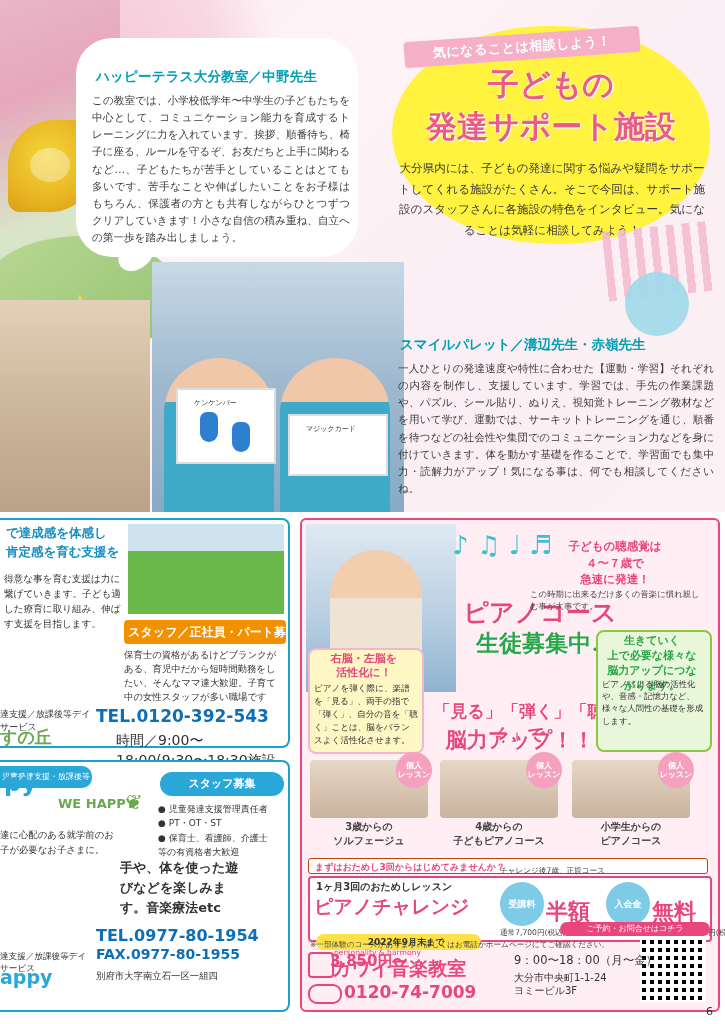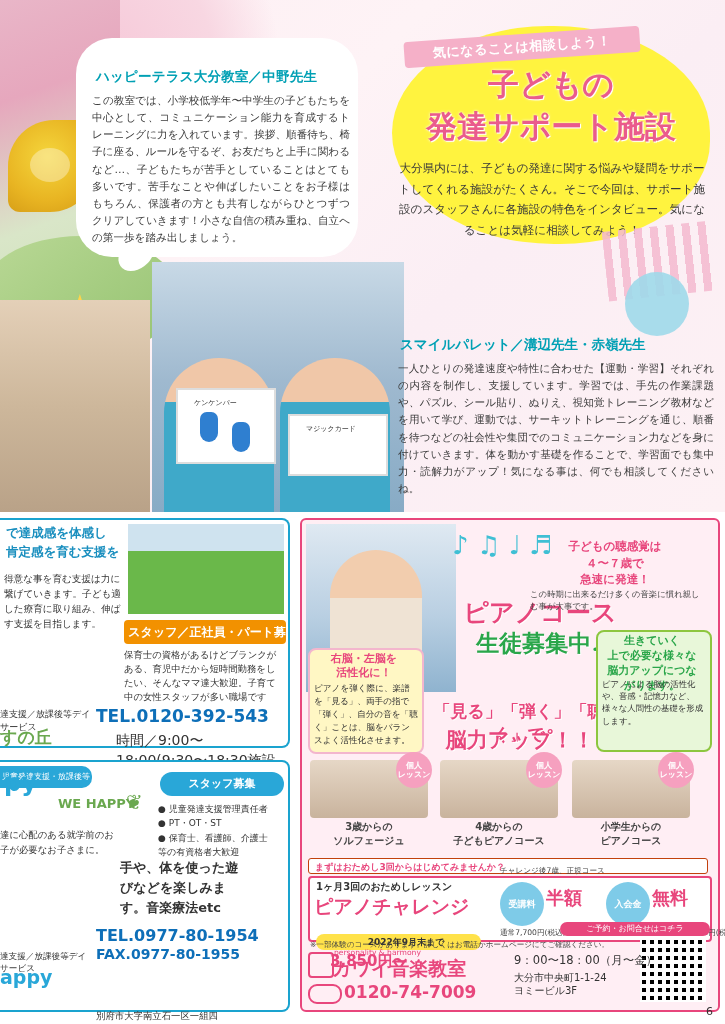--- a/index.html
+++ b/index.html
@@ -157,21 +157,21 @@
   .alb-happy{position:absolute;left:58px;top:796px;font-size:13px;font-weight:bold;color:#6aa84f;}
   .alb-staff{
     position:absolute;left:160px;top:772px;width:124px;height:24px;background:#29a7d8;border-radius:12px;
     color:#fff;font-weight:bold;font-size:11px;text-align:center;line-height:24px;
   }
   .alb-list{position:absolute;left:158px;top:802px;width:130px;font-size:9px;line-height:1.6;color:#333;}
   .alb-left-body{position:absolute;left:0;top:828px;width:116px;font-size:9.4px;line-height:1.55;color:#333;}
   .alb-mid-body{position:absolute;left:120px;top:858px;width:120px;font-size:13px;line-height:1.55;color:#333;font-weight:bold;}
   .alb-tel{position:absolute;left:96px;top:926px;width:200px;font-size:16px;font-weight:bold;color:#0e6fb8;}
   .alb-fax{position:absolute;left:96px;top:946px;width:200px;font-size:14px;font-weight:bold;color:#0e6fb8;}
-  .alb-addr{position:absolute;left:96px;top:970px;width:200px;font-size:9.4px;color:#333;margin-top:40px;}
+  .alb-addr{position:absolute;left:96px;top:970px;width:200px;font-size:9.4px;color:#333;}
   .alb-sub{position:absolute;left:0;top:950px;width:92px;font-size:8.6px;color:#333;line-height:1.4;}
   .alb-sub2{position:absolute;left:0;top:966px;width:92px;font-size:19px;font-weight:bold;color:#29a7d8;}
   .clover{position:absolute;left:126px;top:790px;color:#6aa84f;font-size:20px;}
 
   
   .ad-piano{
     position:absolute;left:300px;top:518px;width:416px;height:490px;
     background:#ffeef4;border:2px solid #e8467c;border-radius:6px;
   }
   .pi-photo{
@@ -238,21 +238,21 @@
   .tb-pill{
     position:absolute;left:316px;top:934px;width:150px;height:16px;background:#ffe24a;border-radius:8px;
     font-size:9px;font-weight:bold;color:#333;text-align:center;line-height:16px;padding-left:15px;
   }
   .tb-price{position:absolute;left:330px;top:952px;width:150px;font-size:15px;font-weight:bold;color:#e8467c;}
   .fee{position:absolute;top:882px;width:104px;height:48px;}
   .fee .cap{
     position:absolute;left:0;top:0;width:44px;height:44px;border-radius:50%;background:#7ecbe8;color:#fff;
     font-size:9px;font-weight:bold;display:flex;align-items:center;justify-content:center;text-align:center;line-height:1.2;
   }
-  .fee .big{position:absolute;left:46px;top:4px;font-size:18px;font-weight:bold;color:#e8467c;}
+  .fee .big{position:absolute;left:46px;top:15px;font-size:22px;font-weight:bold;color:#e8467c;}
   .fee .old{position:absolute;left:0;top:46px;width:136px;font-size:7.6px;color:#444;line-height:1.35;}
   #fee0{left:500px;} #fee1{left:606px;}
   .chal-note{position:absolute;left:500px;top:866px;width:210px;font-size:7.6px;color:#444;}
   .footnote{position:absolute;left:310px;top:940px;width:398px;font-size:7.6px;color:#444;}
 
   .kawai-row{position:absolute;left:306px;top:946px;width:404px;height:58px;}
   .kw-logo{position:absolute;left:2px;top:6px;width:22px;height:22px;border:2px solid #e8467c;border-radius:4px;}
   .kw-sub{position:absolute;left:28px;top:2px;font-size:7.6px;color:#e8467c;}
   .kw-name{position:absolute;left:26px;top:10px;font-size:19px;font-weight:bold;color:#e8467c;}
   .kw-hours{position:absolute;left:208px;top:6px;font-size:11.5px;color:#333;line-height:1.5;}

